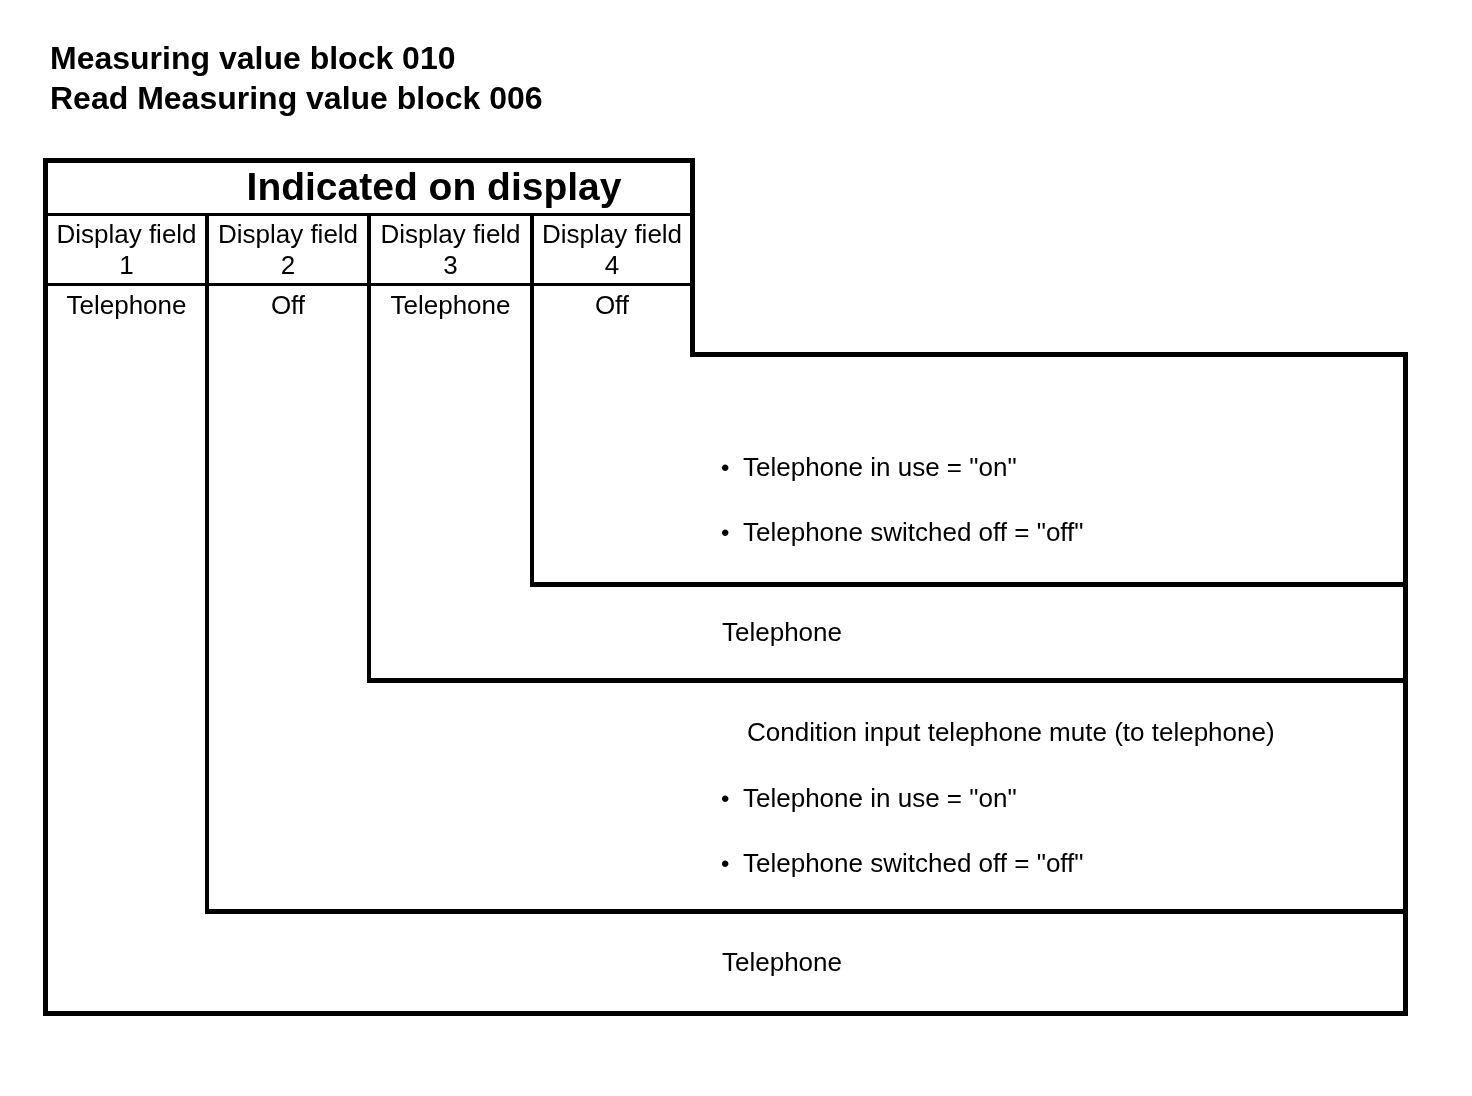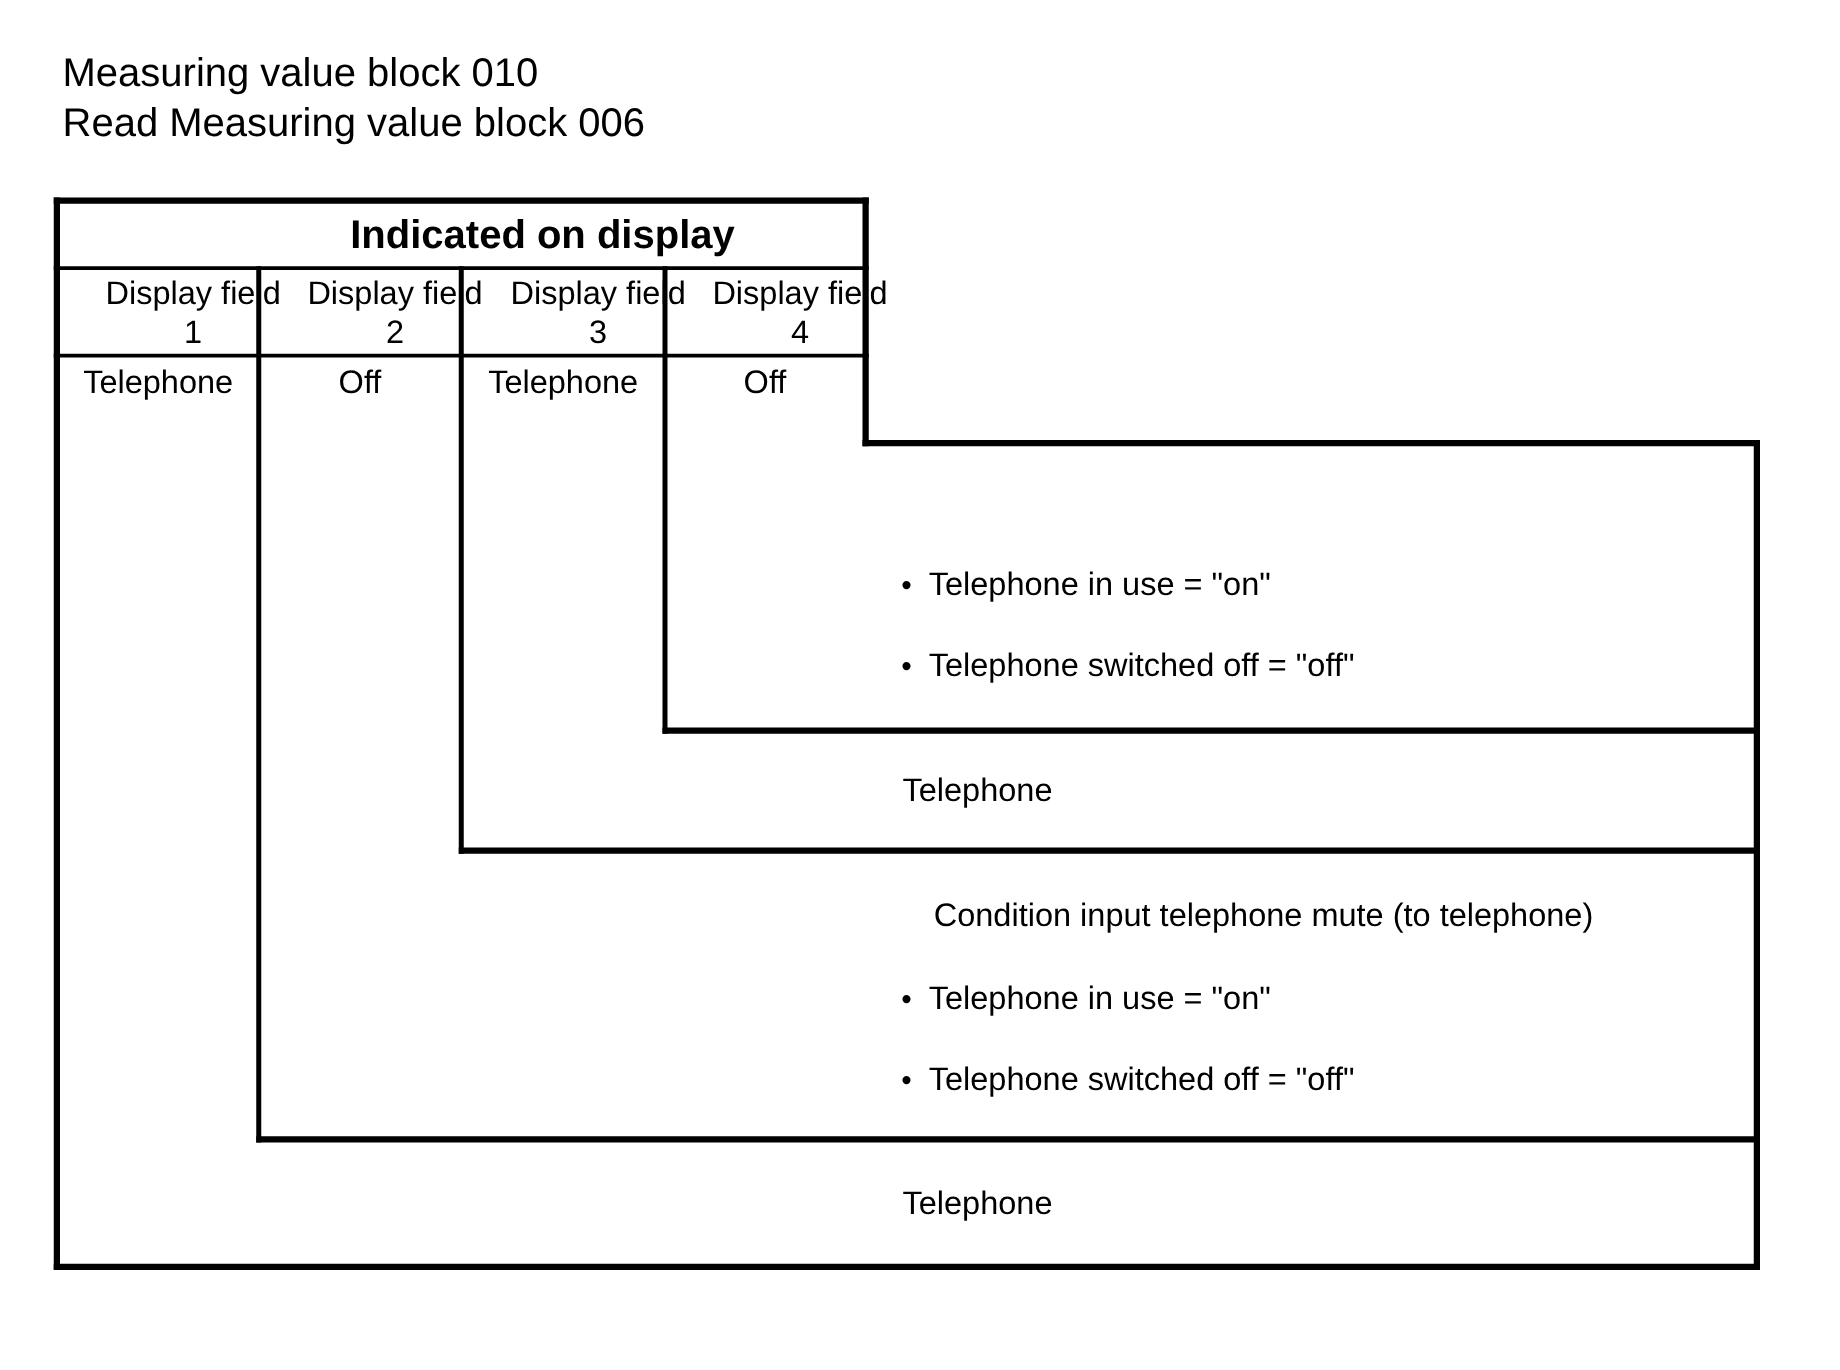--- a/index.html
+++ b/index.html
@@ -18,49 +18,48 @@
   }
   .line {
     position: absolute;
     background: #000000;
   }
   .title {
     position: absolute;
     left: 50px;
     top: 38px;
     font-size: 32px;
-    font-weight: normal;
+    font-weight: bold;
     line-height: 40px;
     white-space: nowrap;
   }
   .tbl-header {
     position: absolute;
     left: 48px;
     top: 161px;
     width: 772px;
     height: 52px;
     display: flex;
     align-items: center;
     justify-content: center;
-    font-size: 32px;
+    font-size: 39px;
     font-weight: bold;
     text-align: right;
   }
   .col-head {
     position: absolute;
     top: 216px;
     height: 67px;
     display: flex;
     flex-direction: column;
     align-items: center;
     justify-content: center;
     font-size: 26px;
     line-height: 31px;
     text-align: center;
-    padding-left: 28px;
   }
   .col-value {
     position: absolute;
     top: 289px;
     font-size: 26px;
     line-height: 32px;
     text-align: center;
   }
   .ann {
     position: absolute;

